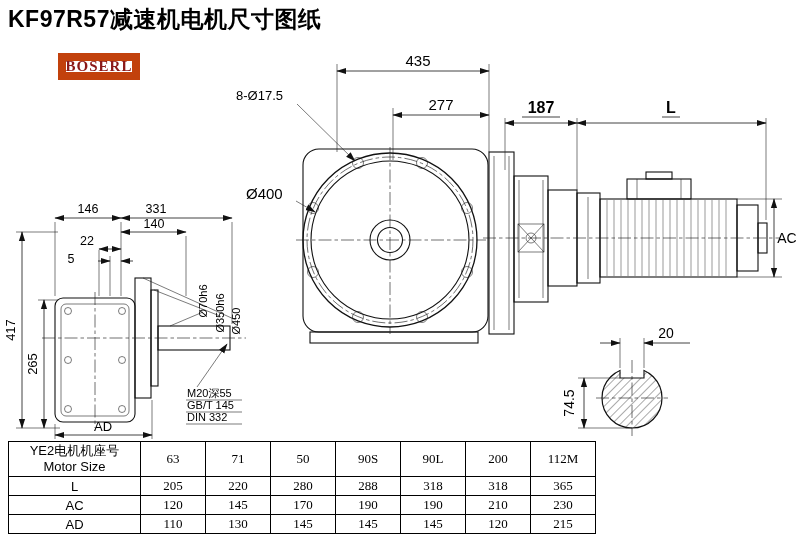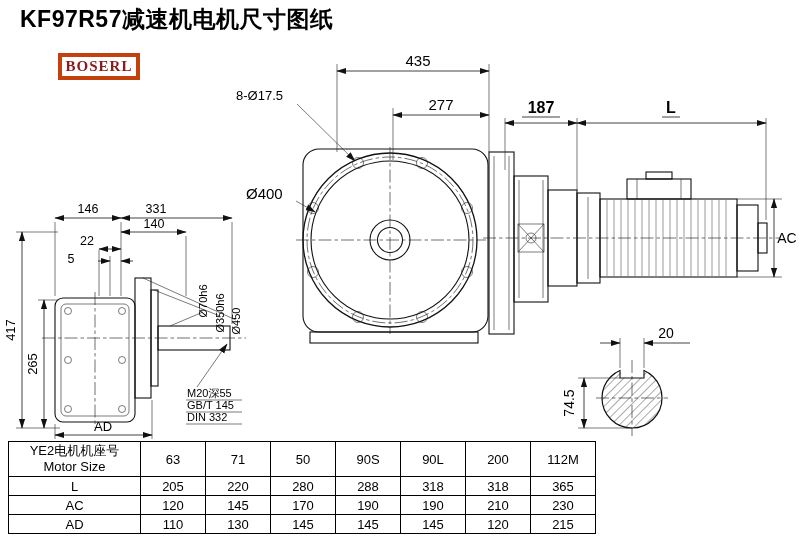--- a/index.html
+++ b/index.html
@@ -1,24 +1,24 @@
 <!DOCTYPE html>
 <html><head>
 <meta charset="utf-8">
 <style>
   * { box-sizing: border-box; margin: 0; padding: 0; }
   html, body { width: 800px; height: 540px; background: #fff; overflow: hidden;
                font-family: "Liberation Sans", sans-serif; }
   #stage { position: relative; width: 800px; height: 540px; background: #fff; }
 
   .title { position: absolute; left: 8px; top: 4px; font-size: 23px; font-weight: 700;
-           color: #000; letter-spacing: .5px; margin-left: 12px; }
+           color: #000; letter-spacing: .5px; }
 
   .logo-box { position: absolute; left: 58px; top: 53px; width: 82px; height: 27px;
-              border: 4px solid #c2410c; display: flex; align-items: center; justify-content: center; }
+              border: 8px solid #c2410c; display: flex; align-items: center; justify-content: center; }
   .logo-text { font-family: "Liberation Serif", serif; font-weight: 700; font-size: 15px;
                color: #8b1a1a; letter-spacing: 1px; }
 
   svg.draw { position: absolute; left: 0; top: 0; }
 
   .ln  { fill: none; stroke: #111; stroke-width: 1.1; }
   .lnb { fill: none; stroke: #111; stroke-width: 1.3; }
   .tn  { fill: none; stroke: #222; stroke-width: .6; }
   .cl  { fill: none; stroke: #222; stroke-width: .65; stroke-dasharray: 13 3 3.5 3; }
   .dim { fill: none; stroke: #111; stroke-width: .8; }
@@ -27,21 +27,21 @@
   text.d12 { font-size: 12.5px; }
   text.d14 { font-size: 14px; }
   text.d15 { font-size: 15px; }
   text.d16 { font-size: 16px; font-weight: 700; }
   text.d11 { font-size: 11px; }
 
   table.dims { position: absolute; left: 8px; top: 441px; border-collapse: collapse; background: #fff; }
   table.dims td { border: 1px solid #000; text-align: center; vertical-align: middle;
                   font-size: 13px; color: #000; padding: 0; }
   td.c0 { width: 132px; margin-top: 23px; }
-  td.cv { width: 65px; }
+  td.cv { width: 65px; font-family: Liberation Serif, serif; }
   tr.hdr td { height: 35px; }
   tr.val td { height: 19px; }
   tr.hdr .c0 div { line-height: 1.25; }
 </style>
 </head>
 <body>
 
 <div id="stage">
 
   <h1 class="title">KF97R57减速机电机尺寸图纸</h1>

